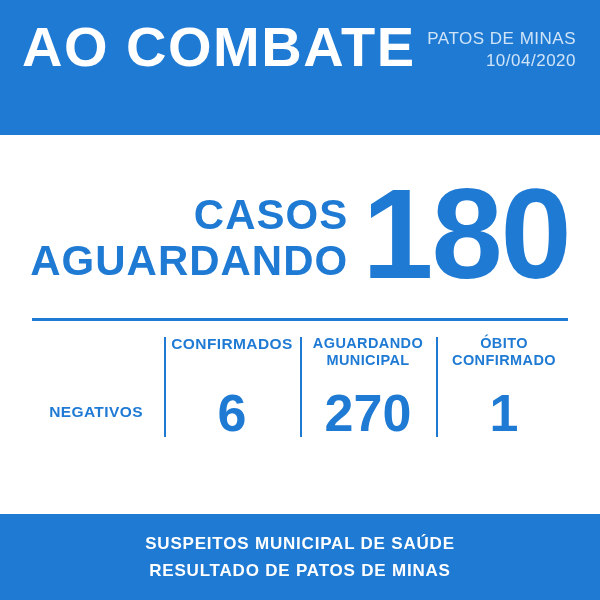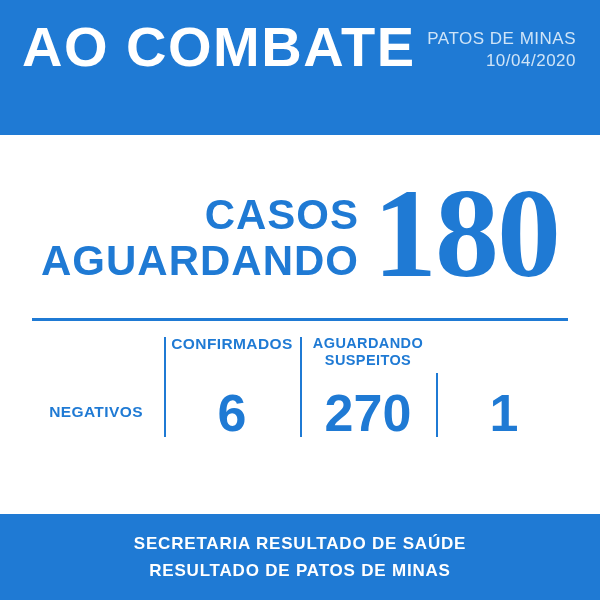--- a/index.html
+++ b/index.html
@@ -89,21 +89,20 @@
     text-align: right;
     padding-right: 14px;
     padding-top: 8px;
   }
   .suspect-number {
     color: #1f7ad4;
     font-weight: 700;
     font-size: 128px;
     line-height: 0.92;
     letter-spacing: -2px;
-    font-family: Liberation Serif, serif;
   }
 
   .divider {
     height: 3px;
     background: #1f7ad4;
     margin: 8px 4px 0 4px;
   }
 
   .stats {
     display: flex;
@@ -195,30 +194,34 @@
       </div>
 
       <div class="stat">
         <div class="stat-label">CONFIRMADOS</div>
         <div class="stat-value">6</div>
       </div>
 
       <div class="stat narrow">
         <div class="stat-label">
           <div>AGUARDANDO</div>
-          <div>SUSPEITOS</div>
+          <div>MUNICIPAL</div>
         </div>
         <div class="stat-value">270</div>
       </div>
 
       <div class="stat narrow">
+        <div class="stat-label">
+          <div>ÓBITO</div>
+          <div>CONFIRMADO</div>
+        </div>
         <div class="stat-value">1</div>
       </div>
 
     </div>
   </div>
 
   <div class="footer">
-    <div class="footer-line">SECRETARIA RESULTADO DE SAÚDE</div>
+    <div class="footer-line">SUSPEITOS MUNICIPAL DE SAÚDE</div>
     <div class="footer-line">RESULTADO DE PATOS DE MINAS</div>
   </div>
 
 </div>
 
 </body></html>

